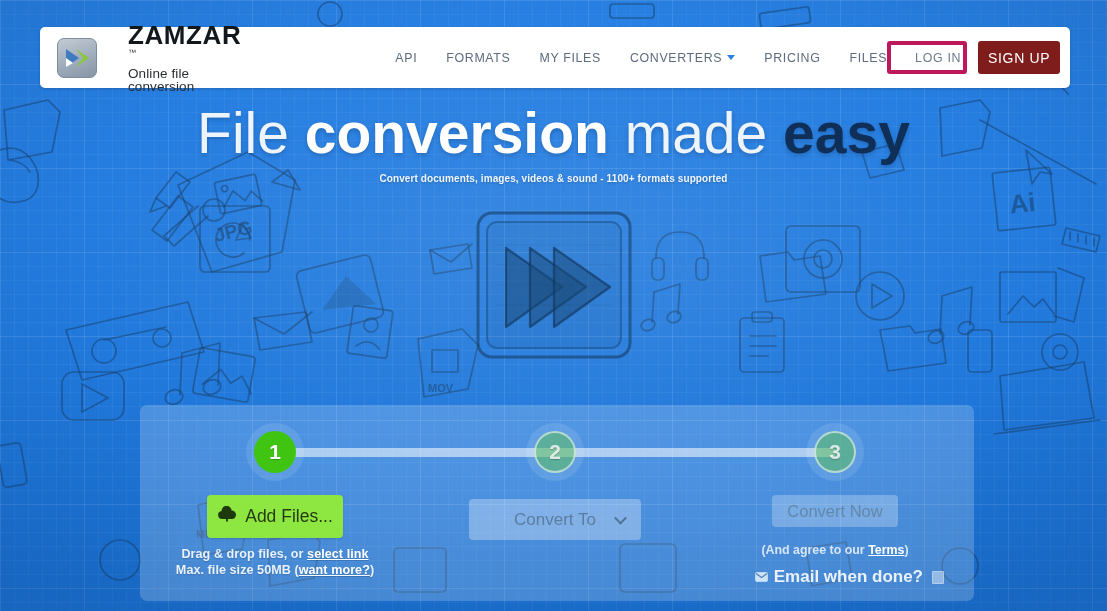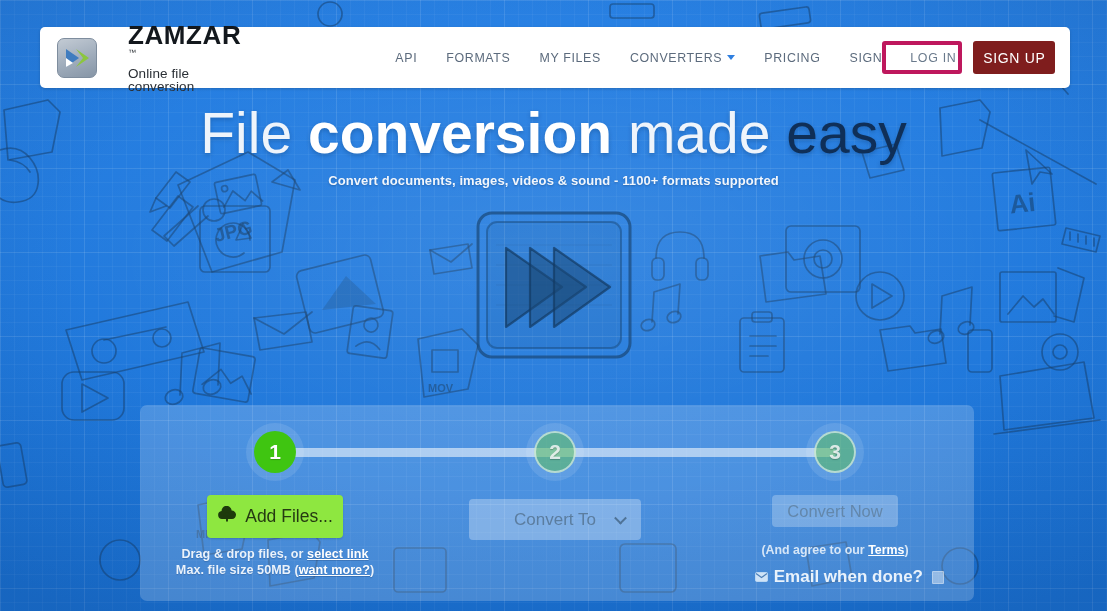--- a/index.html
+++ b/index.html
@@ -109,24 +109,24 @@
   }
 
   
   #hero { position: absolute; left: 0; top: 104px; width: 1107px; text-align: center; z-index: 10; }
   #hero-title {
     font-size: 57px; line-height: 1.05; white-space: nowrap;
     text-shadow: 0 2px 4px rgba(8,45,95,0.30);
   }
   .h-light { color: #eef4fb; font-weight: normal; }
   .h-bold  { color: #ffffff; font-weight: bold; }
-  .h-dark  { color: #0f2f58; font-weight: normal; margin-top: 32px; }
+  .h-dark  { color: #0f2f58; font-weight: bold; margin-top: 32px; }
   #hero-sub {
     margin-top: 9px;
-    font-size: 13px; font-weight: bold; color: #f1f6fc;
+    font-size: 10px; font-weight: bold; color: #f1f6fc;
     letter-spacing: .1px;
     text-shadow: 0 1px 2px rgba(8,45,95,0.35);
   }
 
   
   #sketch { position: absolute; left: 466px; top: 203px; z-index: 8; }
 
   
   #panel {
     position: absolute;
@@ -406,21 +406,21 @@
       <span>MY FILES</span>
     </div>
     <div class="nav-item">
       <span>CONVERTERS</span>
       <span class="caret"></span>
     </div>
     <div class="nav-item">
       <span>PRICING</span>
     </div>
     <div class="nav-item">
-      <span>SIGN</span>
+      <span>FILES</span>
     </div>
   </nav>
 
   <div id="auth">
     <div id="login-btn">LOG IN</div>
     <div id="signup-btn">SIGN UP</div>
   </div>
 </div>
 
 <div id="hero">

